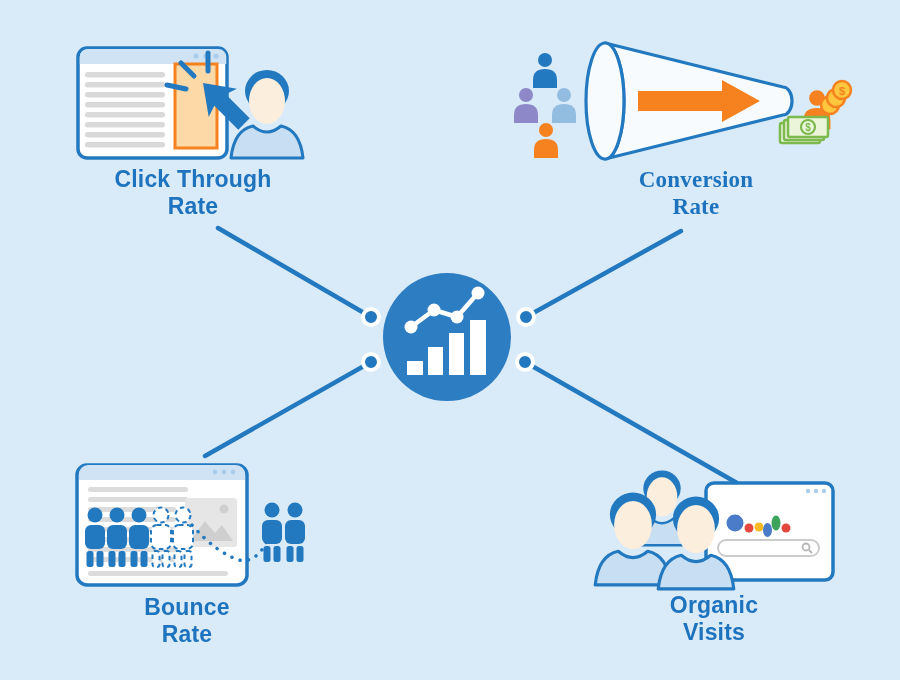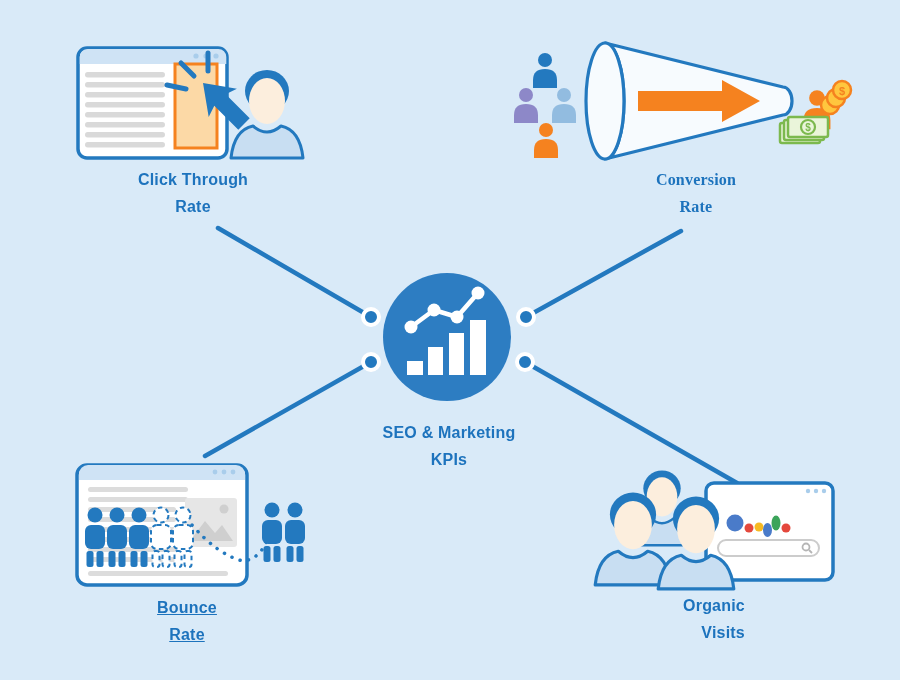--- a/index.html
+++ b/index.html
@@ -5,21 +5,21 @@
   html,body{margin:0;padding:0;}
   .stage{
     position:relative;width:900px;height:680px;overflow:hidden;
     background:#d9eaf8;
     font-family:"Liberation Sans",sans-serif;
   }
   .stage svg{position:absolute;display:block;}
   .label{
     position:absolute;transform:translateX(-50%);
     text-align:center;white-space:pre-line;
-    font-weight:bold;font-size:16px;line-height:27px;
+    font-weight:bold;font-size:23px;line-height:27px;
     color:#1d73bd;letter-spacing:0.2px;
   }
 </style>
 </head>
 <body>
 
 <div class="stage">
 
   <svg style="left:0;top:0" width="900" height="680" viewBox="0 0 900 680">
     <g stroke="#2379bf" stroke-width="4.5" stroke-linecap="round">
@@ -217,20 +217,18 @@
       <use href="#avatar" transform="translate(87,58) scale(0.85)"></use>
       <use href="#avatar" transform="translate(58,86) scale(1.05)"></use>
       <use href="#avatar" transform="translate(121,90) scale(1.05)"></use>
     </g>
   </svg>
 
   <div class="label" style="left:193px;top:166px;">Click Through
 Rate</div>
   <div class="label" style="left:696px;top:166px;font-family:Liberation Serif, serif;">Conversion
 Rate</div>
-  <div class="label" style="left:449px;top:419px;">SEO &amp; Marketing
-KPIs</div>
-  <div class="label" style="left:187px;top:594px;text-decoration:underline;">Bounce
+  <div class="label" style="left:187px;top:594px;">Bounce
 Rate</div>
-  <div class="label" style="left:714px;top:592px;text-align:right;">Organic
+  <div class="label" style="left:714px;top:592px;">Organic
 Visits</div>
 
 </div>
 
 </body></html>

